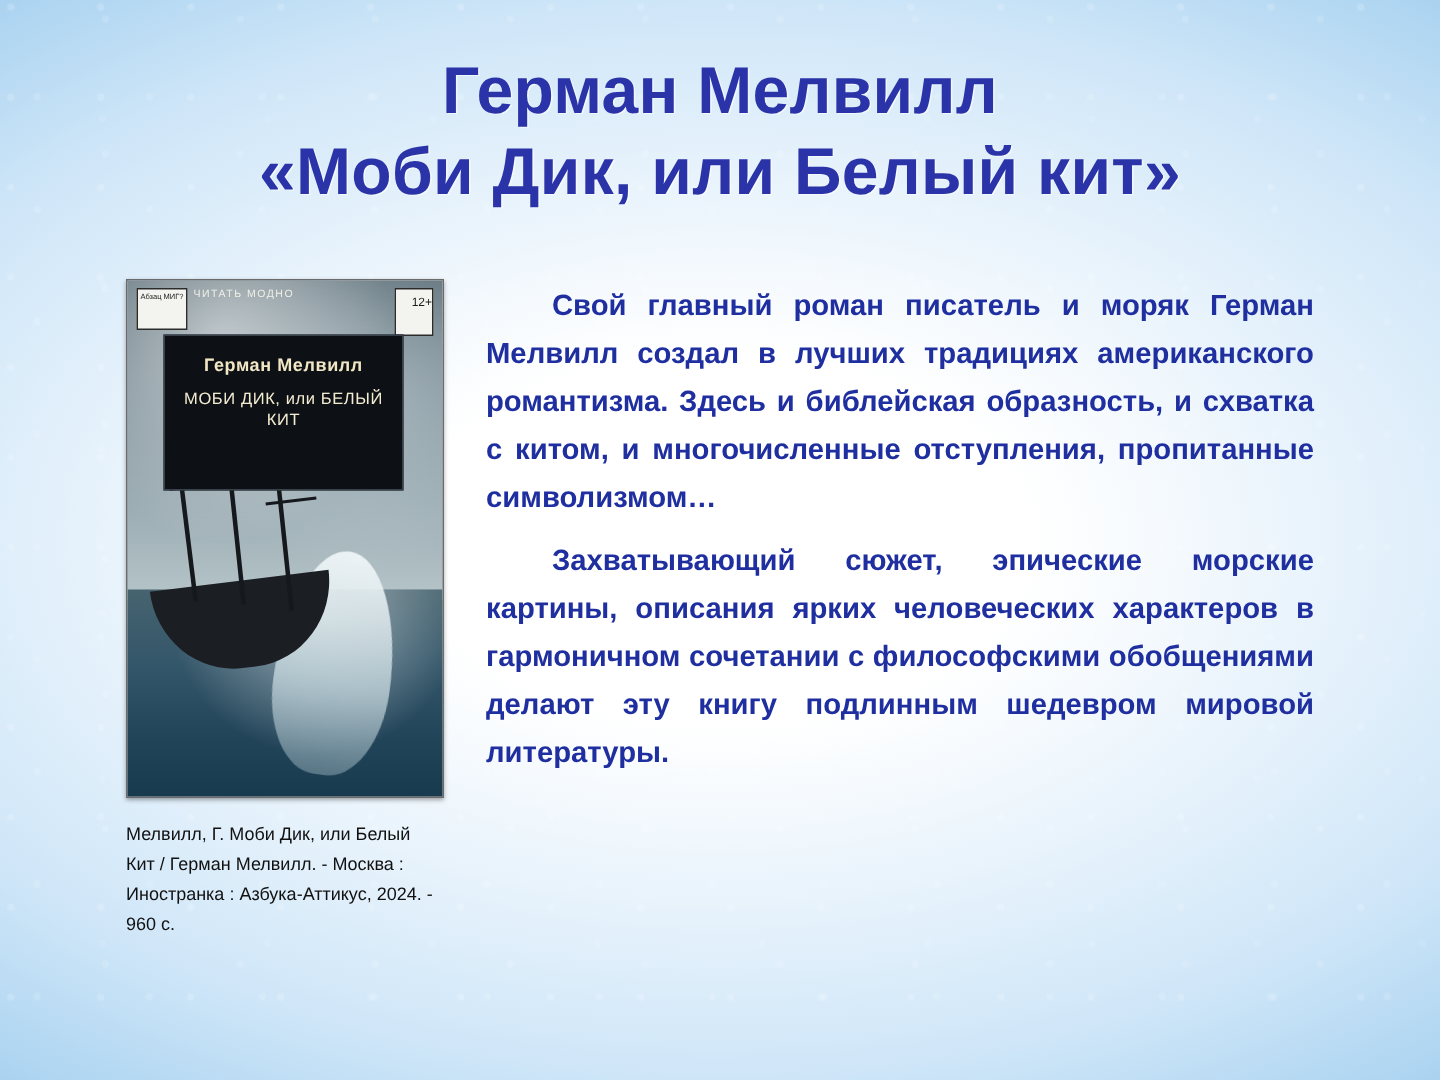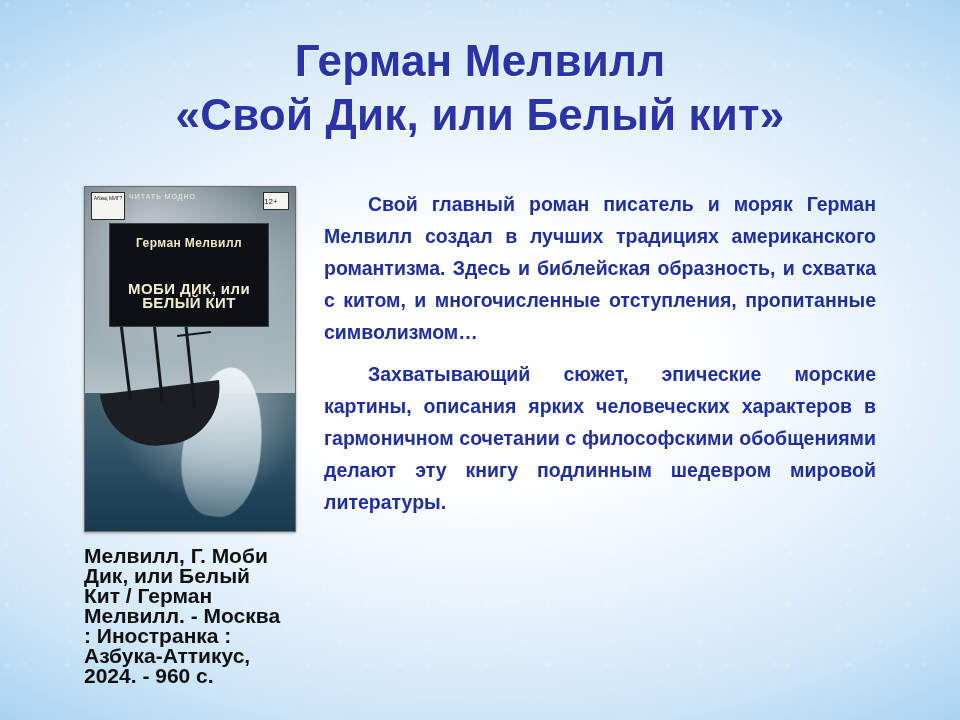--- a/index.html
+++ b/index.html
@@ -131,27 +131,27 @@
     line-height: 6px;
     color: #1b1b1b;
     text-align: center;
     padding-top: 2px;
     box-sizing: border-box;
     font-family: "Liberation Sans", sans-serif;
   }
   .cover .label-top-right {
     position: absolute;
     right: 6px; top: 5px;
-    width: 26px; height: 18px;
+    width: 26px; height: 32px;
     background: #f3f3ef;
     border: 1px solid #2b2b2b;
     font-size: 8px;
     line-height: 18px;
     color: #1b1b1b;
-    text-align: left;
+    text-align: right;
     box-sizing: border-box;
   }
   .cover .series {
     position: absolute;
     left: 44px; top: 6px;
     font-size: 7px;
     letter-spacing: 1px;
     color: #f0efe6;
     text-transform: uppercase;
   }
@@ -167,35 +167,34 @@
     padding-top: 12px;
   }
   .cover .panel .author {
     font-size: 12px;
     line-height: 15px;
     font-weight: bold;
     color: #f2e7c4;
     letter-spacing: 0.4px;
   }
   .cover .panel .booktitle {
-    margin-top: 31px;
-    font-size: 15px;
+    margin-top: 8px;
+    font-size: 11px;
     line-height: 14px;
-    font-weight: bold;
+    font-weight: normal;
     color: #f4ecd0;
     letter-spacing: 0.4px;
   }
 
   .caption {
     margin-top: 14px;
-    font-size: 21px;
+    font-size: 12px;
     line-height: 20px;
     color: #111111;
     width: 206px;
-    font-weight: bold;
   }
 
   .right-col {
     position: absolute;
     left: 324px;
     top: 2px;
     width: 552px;
   }
   .para {
     color: #1f2fa0;
@@ -208,21 +207,21 @@
   }
   .para:last-child { margin-bottom: 0; }
 </style>
 </head>
 <body>
 
 <div class="slide">
 
   <div class="title-block">
     <div class="title-line">Герман Мелвилл</div>
-    <div class="title-line">«Свой Дик, или Белый кит»</div>
+    <div class="title-line">«Моби Дик, или Белый кит»</div>
   </div>
 
   <div class="content">
 
     <div class="left-col">
 
       <div class="cover">
         <div class="sky"></div>
         <div class="sea"></div>
         <div class="whale"></div>

